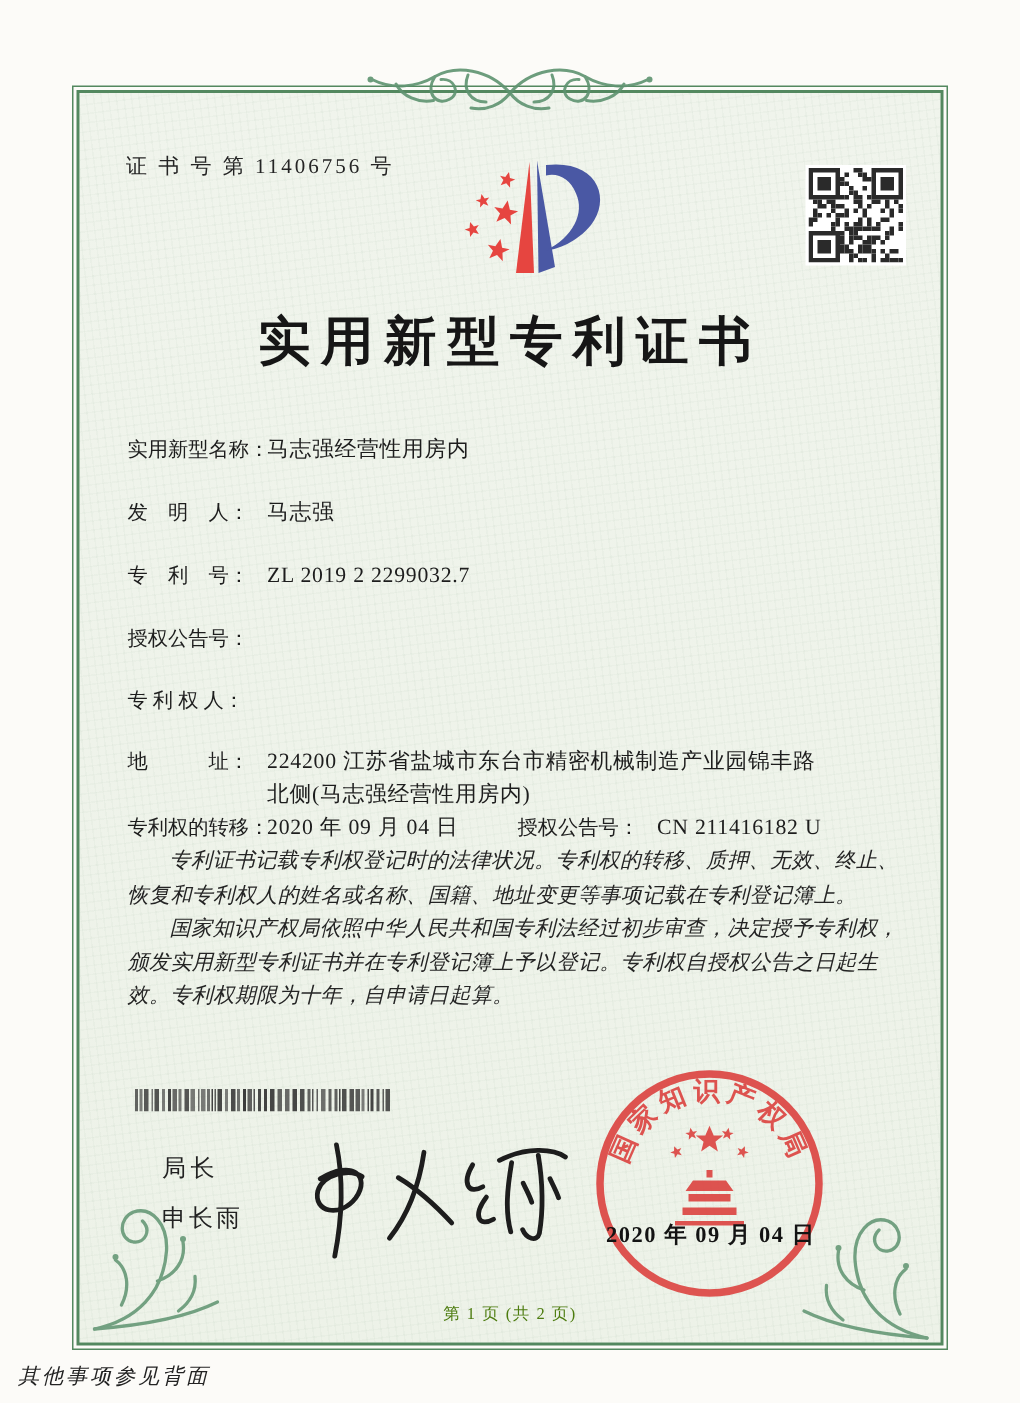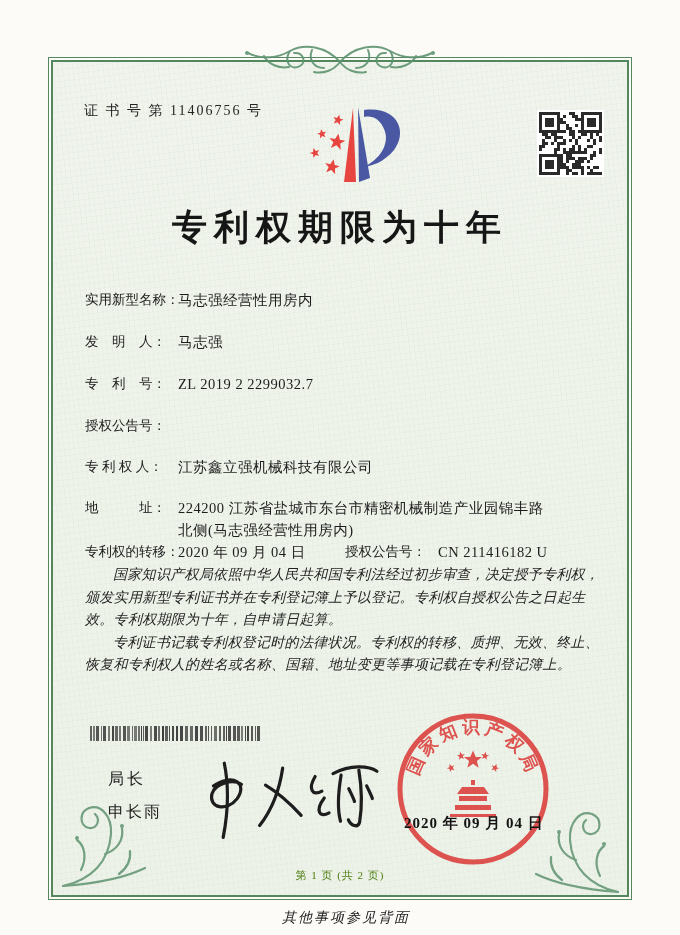--- a/index.html
+++ b/index.html
@@ -46,21 +46,21 @@
   }
   .body-text p{margin:0;text-indent:2em;letter-spacing:.3px;}
   
   .barcode{left:90px;top:726px;}
   .signer-title{left:108px;top:769px;font-size:16px;letter-spacing:3px;color:#222;}
   .signer-name{left:108px;top:802px;font-size:16px;letter-spacing:2px;color:#222;}
   .signature{left:192px;top:746px;}
   .seal{left:392px;top:708px;}
   .seal-date{left:404px;top:814px;font-size:15px;letter-spacing:1px;color:#131313;font-weight:600;}
   .page-ind{left:0;right:0;top:868px;text-align:center;font-size:11px;color:#4d7c0f;letter-spacing:1px;}
-  .back-note{left:12px;right:0;top:909px;text-align:center;font-size:14px;font-style:italic;color:#232323;letter-spacing:2px;}
+  .back-note{left:12px;right:0;top:909px;font-size:14px;font-style:italic;color:#232323;letter-spacing:2px;}
   
   .fl-top{left:234px;top:38px;}
   .fl-bl{left:51px;top:756px;}
   .fl-br{left:518px;top:762px;}
   svg{display:block;}
 </style>
 </head>
 <body>
 
 <div class="abs frame">
@@ -266,55 +266,54 @@
       <rect x="6" y="6" width="9" height="9" fill="#2a2a2a"></rect>
       <rect x="42" y="0" width="21" height="21" fill="#2a2a2a"></rect>
       <rect x="45" y="3" width="15" height="15" fill="#fff"></rect>
       <rect x="48" y="6" width="9" height="9" fill="#2a2a2a"></rect>
       <rect x="0" y="42" width="21" height="21" fill="#2a2a2a"></rect>
       <rect x="3" y="45" width="15" height="15" fill="#fff"></rect>
       <rect x="6" y="48" width="9" height="9" fill="#2a2a2a"></rect>
     </svg>
 </div>
 
-<div class="abs title">专利权期限为十年</div>
+<div class="abs title">实用新型专利证书</div>
 
 <div class="abs row r1">
   <span class="lbl">实用新型名称：</span>
   <span class="val">马志强经营性用房内</span>
 </div>
 <div class="abs row r2">
   <span class="lbl">发　明　人：</span>
   <span class="val">马志强</span>
 </div>
 <div class="abs row r3">
   <span class="lbl">专　利　号：</span>
   <span class="val">ZL 2019 2 2299032.7</span>
 </div>
 <div class="abs row r4">
   <span class="lbl">授权公告号：</span>
 </div>
 <div class="abs row r5">
   <span class="lbl">专 利 权 人：</span>
-  <span class="val">江苏鑫立强机械科技有限公司</span>
 </div>
 <div class="abs row r6">
   <span class="lbl">地　　　址：</span>
   <span class="val">224200 江苏省盐城市东台市精密机械制造产业园锦丰路北侧(马志强经营性用房内)</span>
 </div>
 <div class="abs row r7">
   <span class="lbl">专利权的转移：</span>
   <span class="val1">2020 年 09 月 04 日</span>
   <span class="lbl2">授权公告号：</span>
   <span class="val">CN 211416182 U</span>
 </div>
 
 <div class="abs body-text">
+  <p>专利证书记载专利权登记时的法律状况。专利权的转移、质押、无效、终止、恢复和专利权人的姓名或名称、国籍、地址变更等事项记载在专利登记簿上。</p>
   <p>国家知识产权局依照中华人民共和国专利法经过初步审查，决定授予专利权，颁发实用新型专利证书并在专利登记簿上予以登记。专利权自授权公告之日起生效。专利权期限为十年，自申请日起算。</p>
-  <p>专利证书记载专利权登记时的法律状况。专利权的转移、质押、无效、终止、恢复和专利权人的姓名或名称、国籍、地址变更等事项记载在专利登记簿上。</p>
 </div>
 
 <div class="abs barcode">
   <svg id="bc-svg" width="176" height="15" viewBox="0 0 176 15">
       <rect x="0" y="0" width="2" height="15" fill="#2f2f2f" opacity="0.7345185577869415"></rect>
       <rect x="3" y="0" width="2" height="15" fill="#2f2f2f" opacity="0.602957135438919"></rect>
       <rect x="6" y="0" width="3" height="15" fill="#2f2f2f" opacity="0.7932648956775665"></rect>
       <rect x="11" y="0" width="1" height="15" fill="#2f2f2f" opacity="0.6439238607883453"></rect>
       <rect x="13" y="0" width="3" height="15" fill="#2f2f2f" opacity="0.8200568974018096"></rect>
       <rect x="18" y="0" width="2" height="15" fill="#2f2f2f" opacity="0.616860157251358"></rect>

